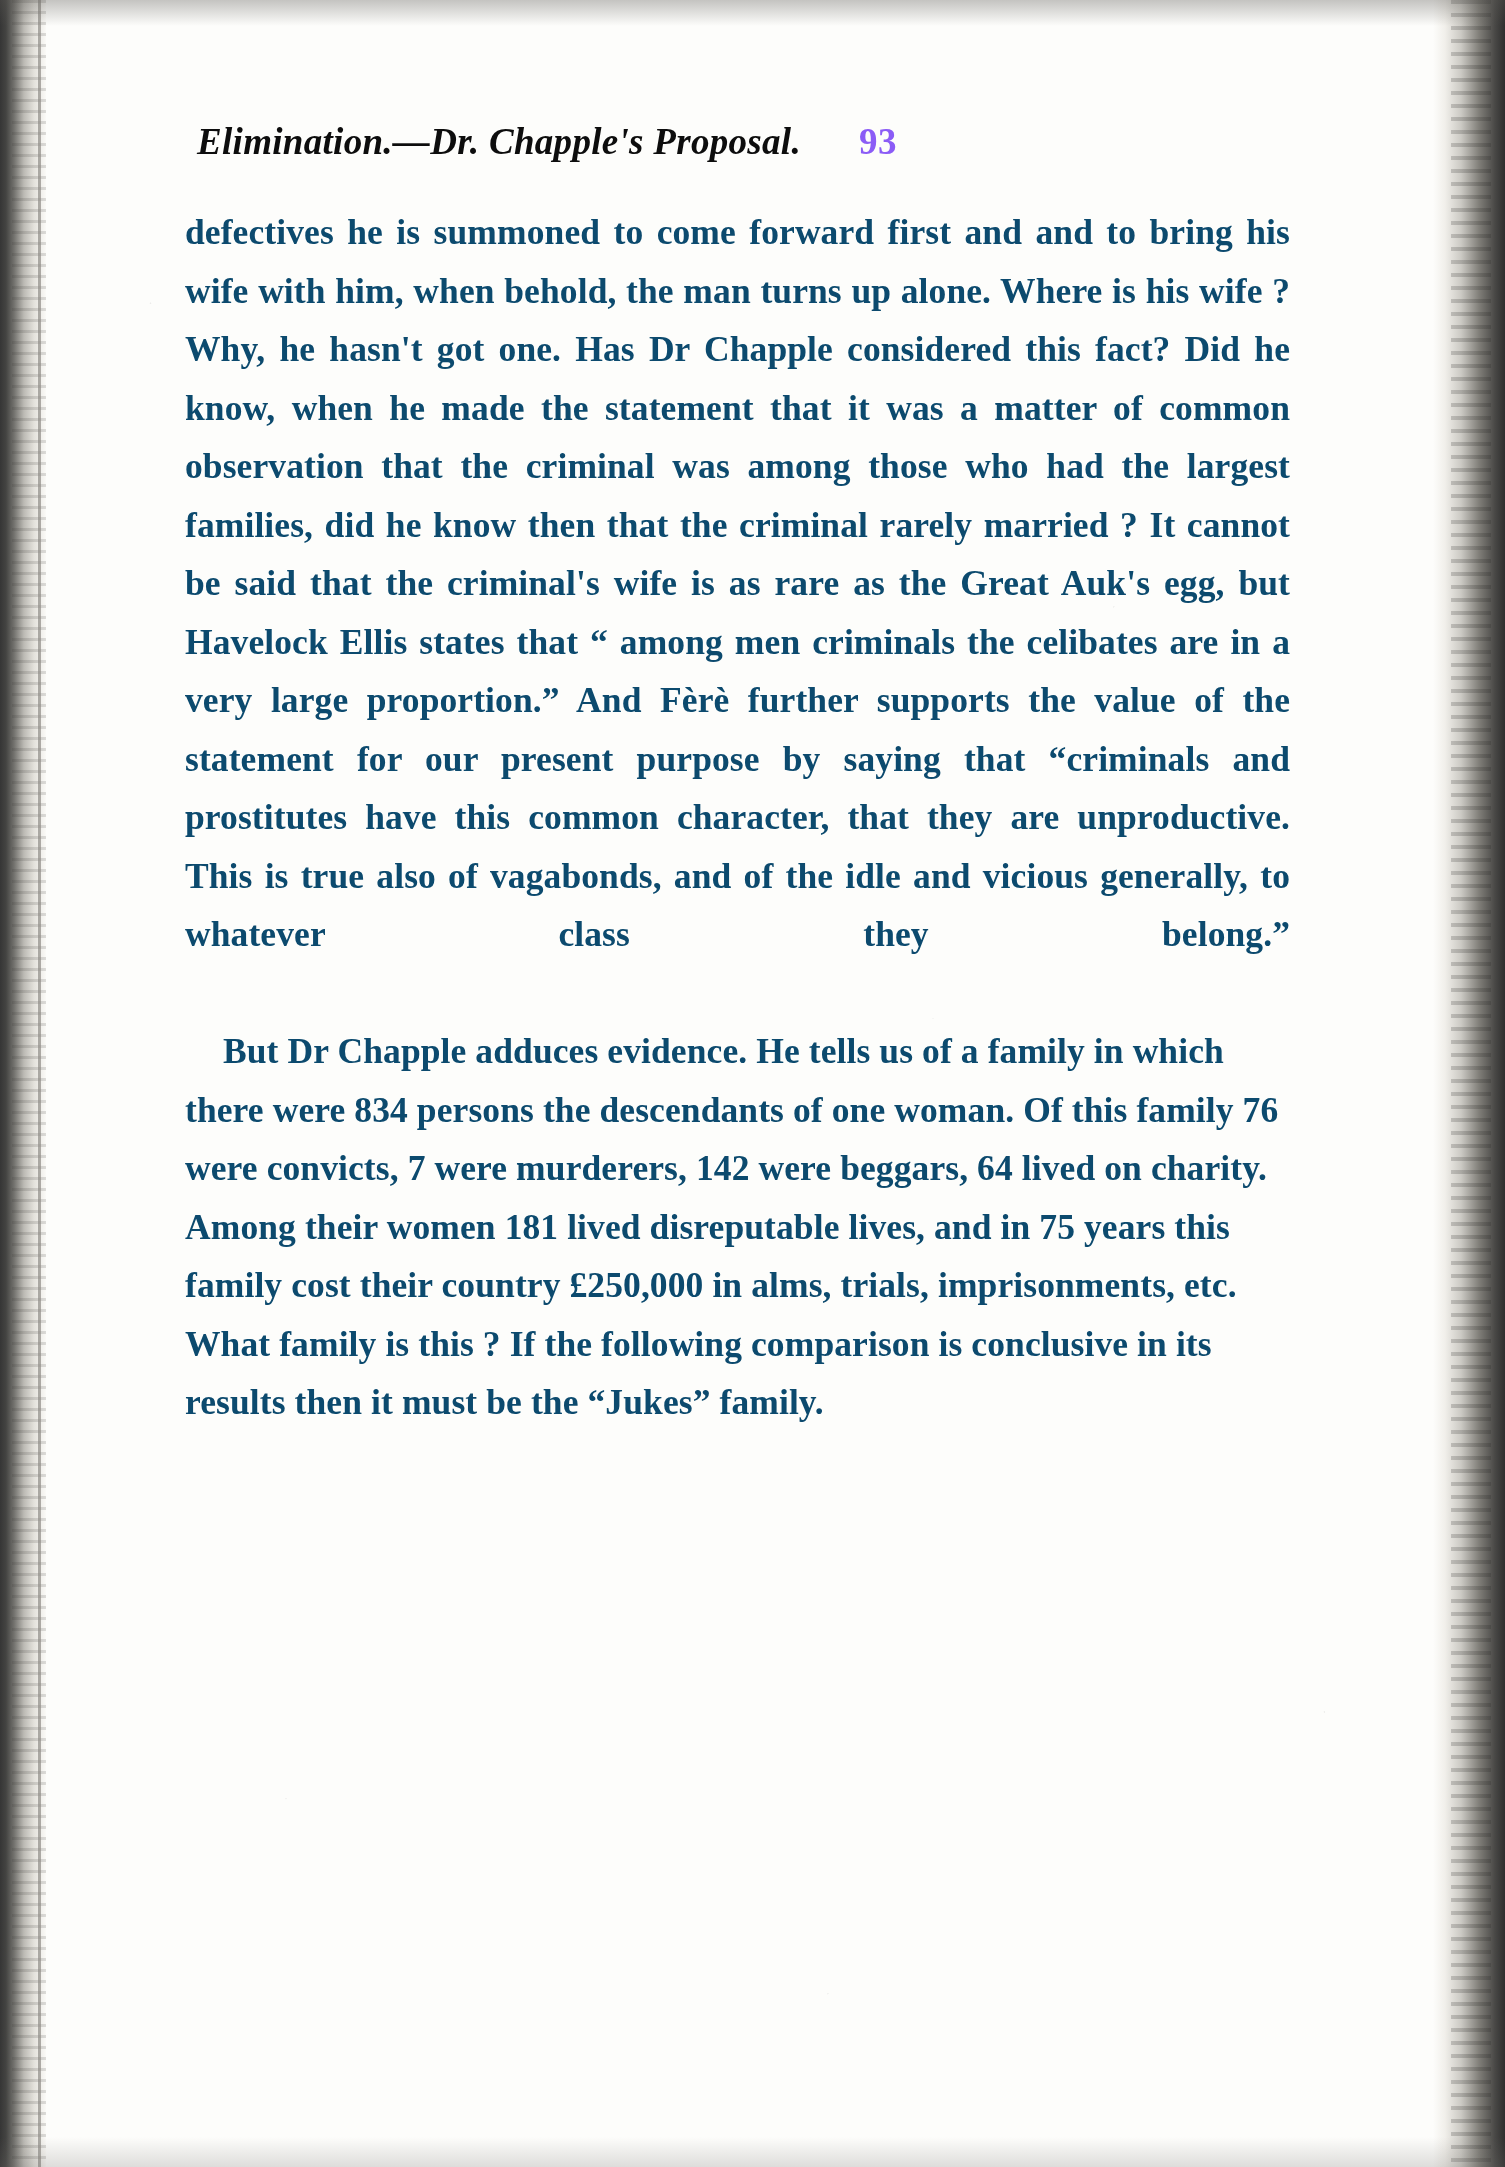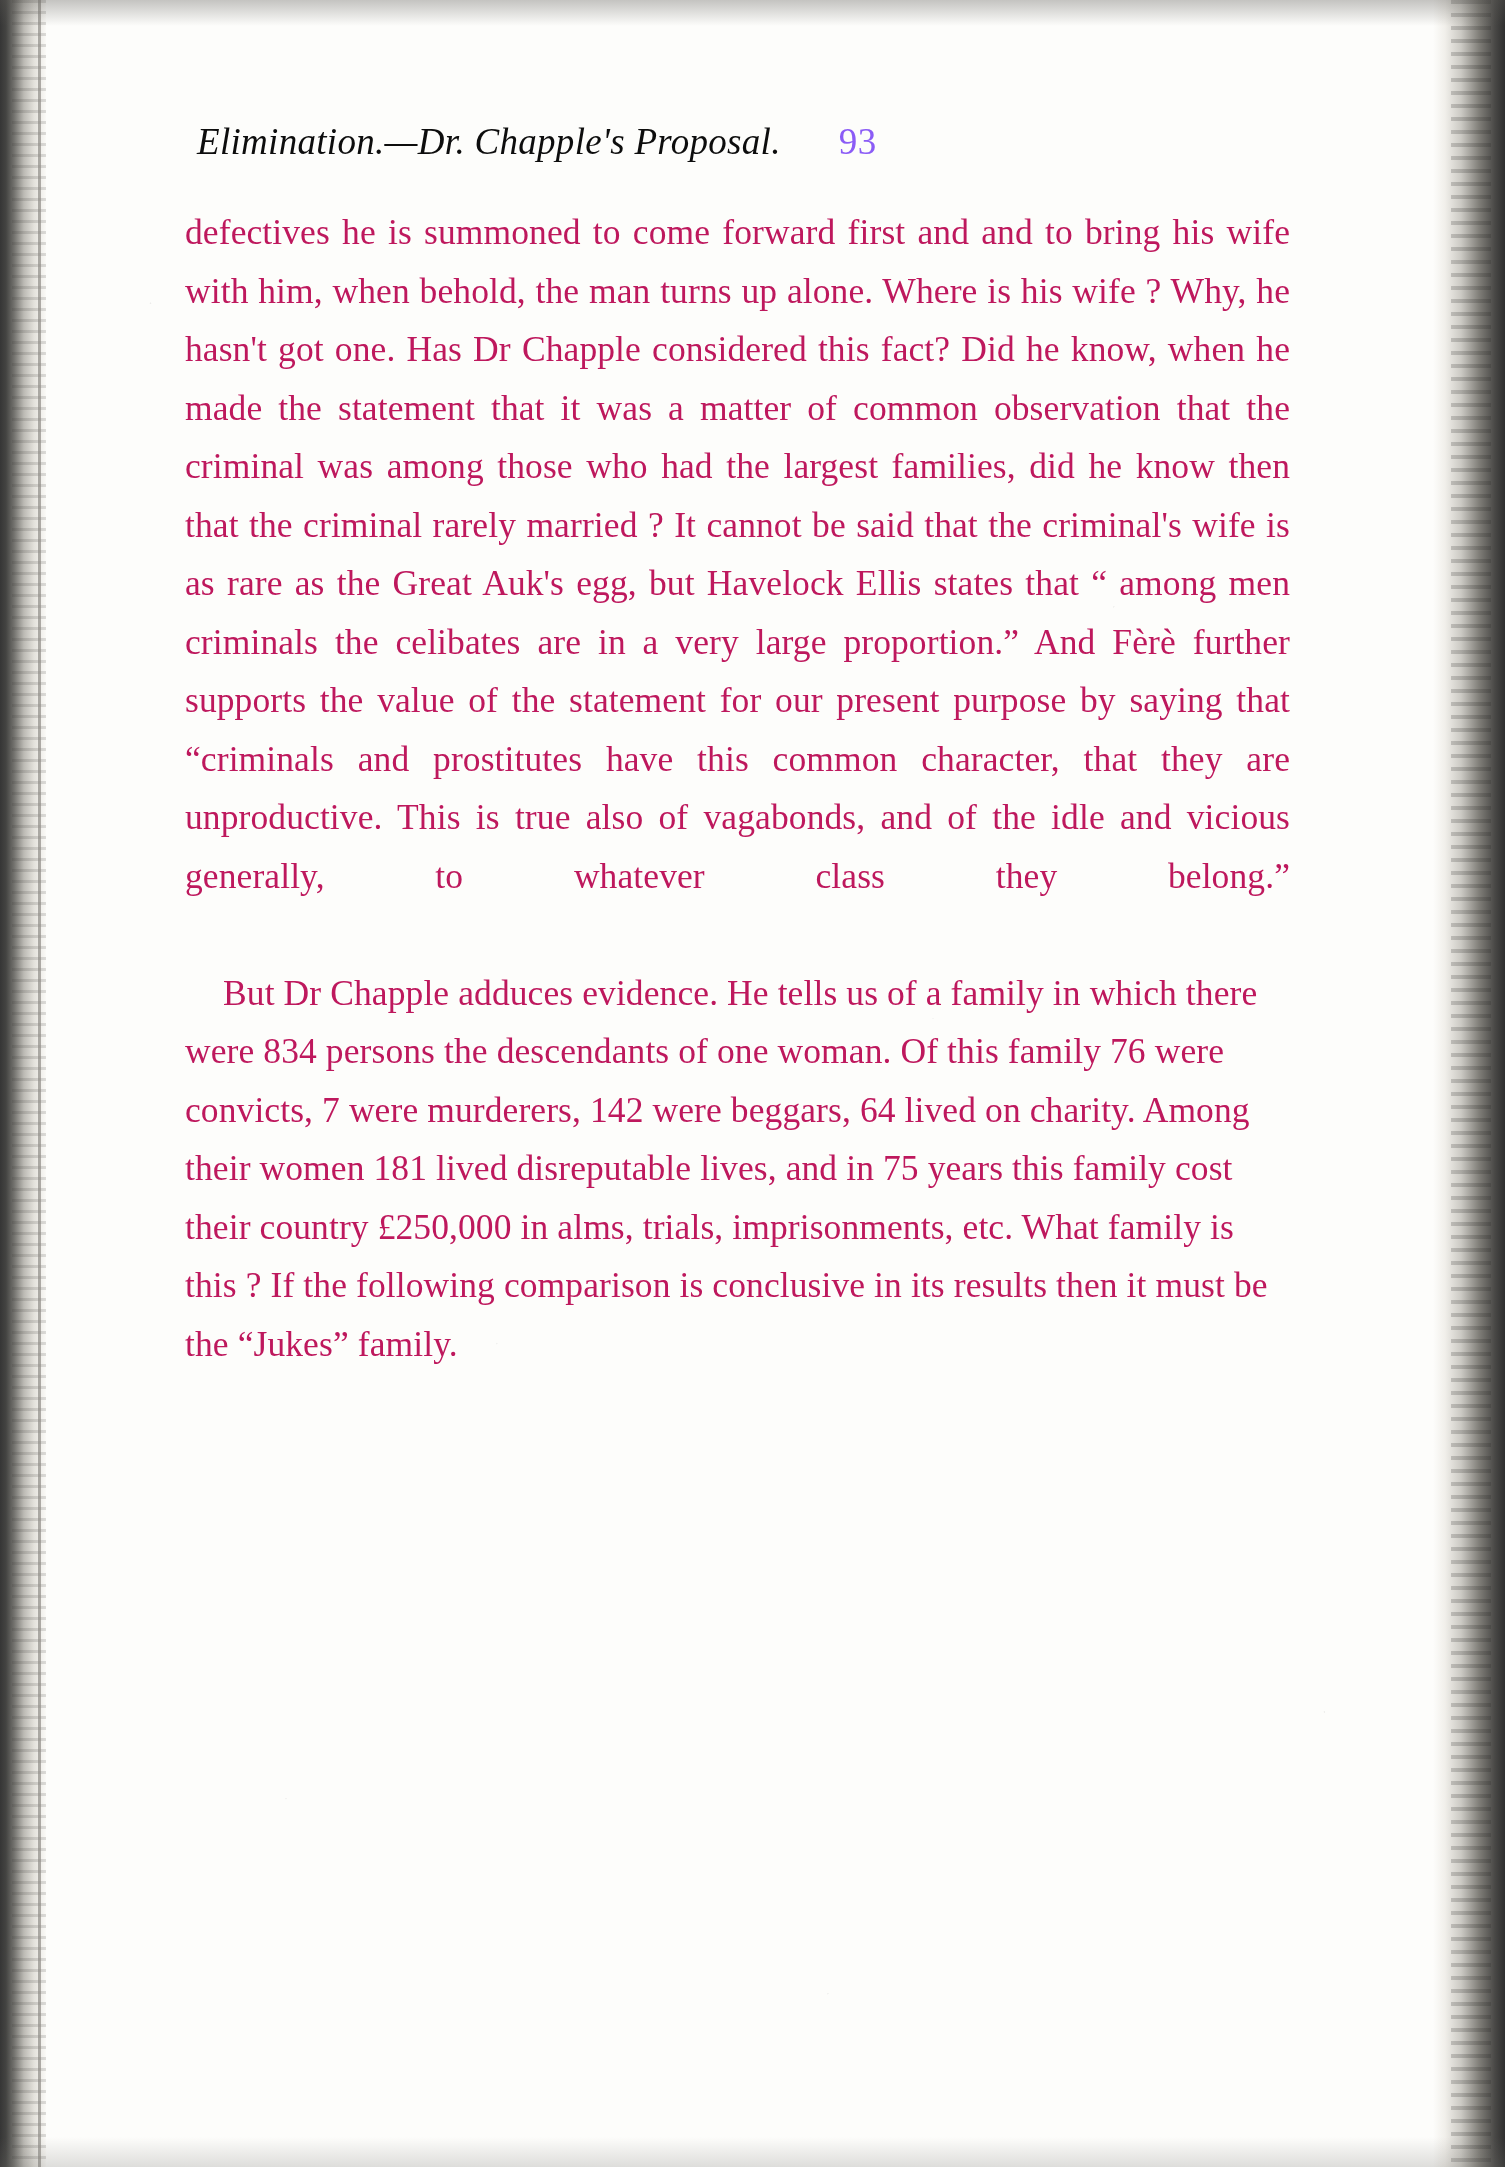--- a/index.html
+++ b/index.html
@@ -118,20 +118,21 @@
       radial-gradient(circle at 19% 83%, rgba(0,0,0,0.13) 0.7px, transparent 1.1px),
       radial-gradient(circle at 62% 47%, rgba(0,0,0,0.10) 0.7px, transparent 1.1px);
   }
 
   
   .content {
     position: absolute;
     left: 185px;
     top: 120px;
     width: 1105px;
+    font-weight: bold;
   }
 
   .running-head {
     display: flex;
     align-items: baseline;
     justify-content: flex-start;
     margin-bottom: 40px;
     padding-left: 12px;
   }
   .running-head .title {
@@ -145,21 +146,21 @@
     font-size: 37px;
     color: #8b5cf6;
     margin-left: 58px;
     letter-spacing: 0.5px;
   }
 
   .body-text p {
     margin: 0;
     font-size: 35.5px;
     line-height: 58.5px;
-    color: #be185d;
+    color: #0c4a6e;
     text-align: justify;
     text-justify: inter-word;
     letter-spacing: 0.1px;
   }
   .body-text p.indent {
     text-indent: 38px;
   }
   .body-text p:last-child {
     text-align: left;
   }

